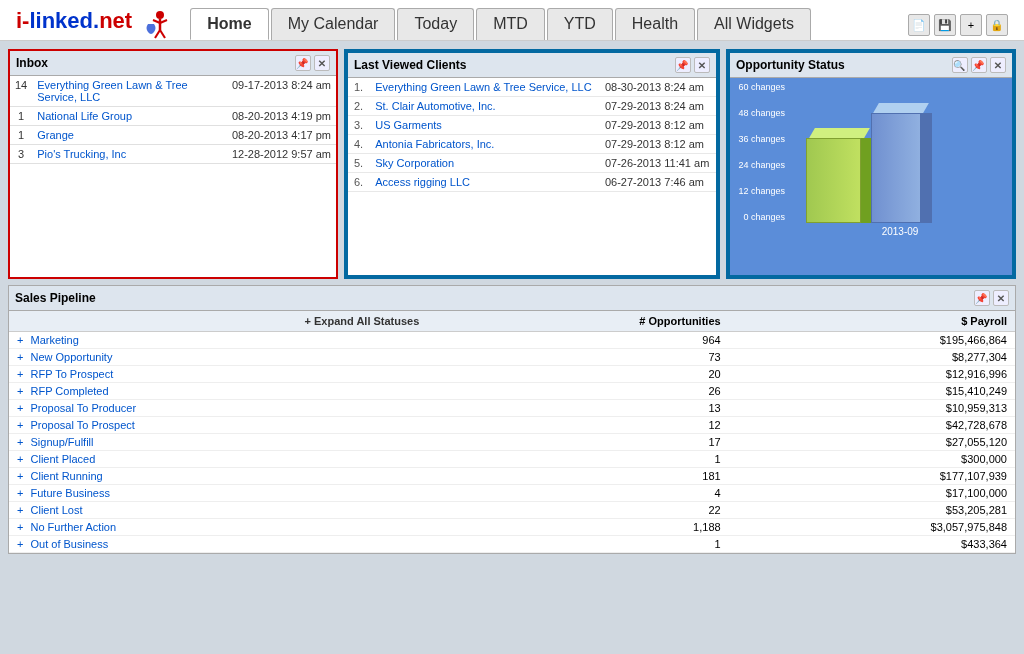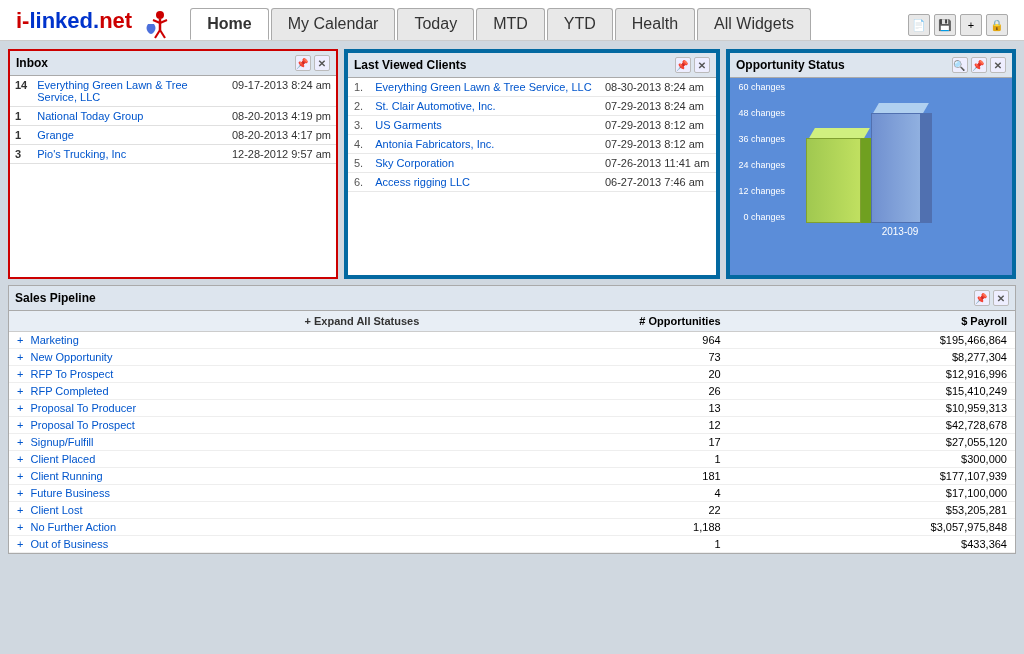--- a/index.html
+++ b/index.html
@@ -71,21 +71,21 @@
       color: #555;
       border: 1px solid #bbb;
       background: #eef;
       border-radius: 2px;
     }
 
     
     #inbox-panel { width: 330px; flex-shrink: 0; }
     .inbox-table { width: 100%; border-collapse: collapse; font-size: 11px; }
     .inbox-table td { padding: 3px 5px; vertical-align: top; border-bottom: 1px solid #e0e0e0; }
-    .inbox-count { font-weight: bold; color: #333; text-align: left; width: 20px; }
+    .inbox-count { font-weight: normal; color: #333; text-align: center; width: 20px; }
     .inbox-link { color: #0055cc; text-decoration: none; }
     .inbox-date { color: #333; font-size: 11px; white-space: nowrap; }
     .inbox-border { border: 2px solid #cc0000; }
 
     
     #lastviewed-panel { flex: 1; }
     .lv-table { width: 100%; border-collapse: collapse; font-size: 11px; }
     .lv-table td { padding: 3px 6px; border-bottom: 1px solid #e8e8e8; }
     .lv-num { color: #555; text-align: right; width: 18px; }
     .lv-link { color: #0055cc; text-decoration: none; }
@@ -173,21 +173,21 @@
       <div style="overflow-y:auto;flex:1;">
         <table class="inbox-table">
           <tbody id="inbox-tbody">
           <tr>
     <td class="inbox-count">14</td>
     <td><a href="#" class="inbox-link">Everything Green Lawn &amp; Tree Service, LLC</a></td>
     <td class="inbox-date">09-17-2013 8:24 am</td>
   </tr>
               <tr>
     <td class="inbox-count">1</td>
-    <td><a href="#" class="inbox-link">National Today Group</a></td>
+    <td><a href="#" class="inbox-link">National Life Group</a></td>
     <td class="inbox-date">08-20-2013 4:19 pm</td>
   </tr>
               <tr>
     <td class="inbox-count">1</td>
     <td><a href="#" class="inbox-link">Grange</a></td>
     <td class="inbox-date">08-20-2013 4:17 pm</td>
   </tr>
               <tr>
     <td class="inbox-count">3</td>
     <td><a href="#" class="inbox-link">Pio's Trucking, Inc</a></td>

